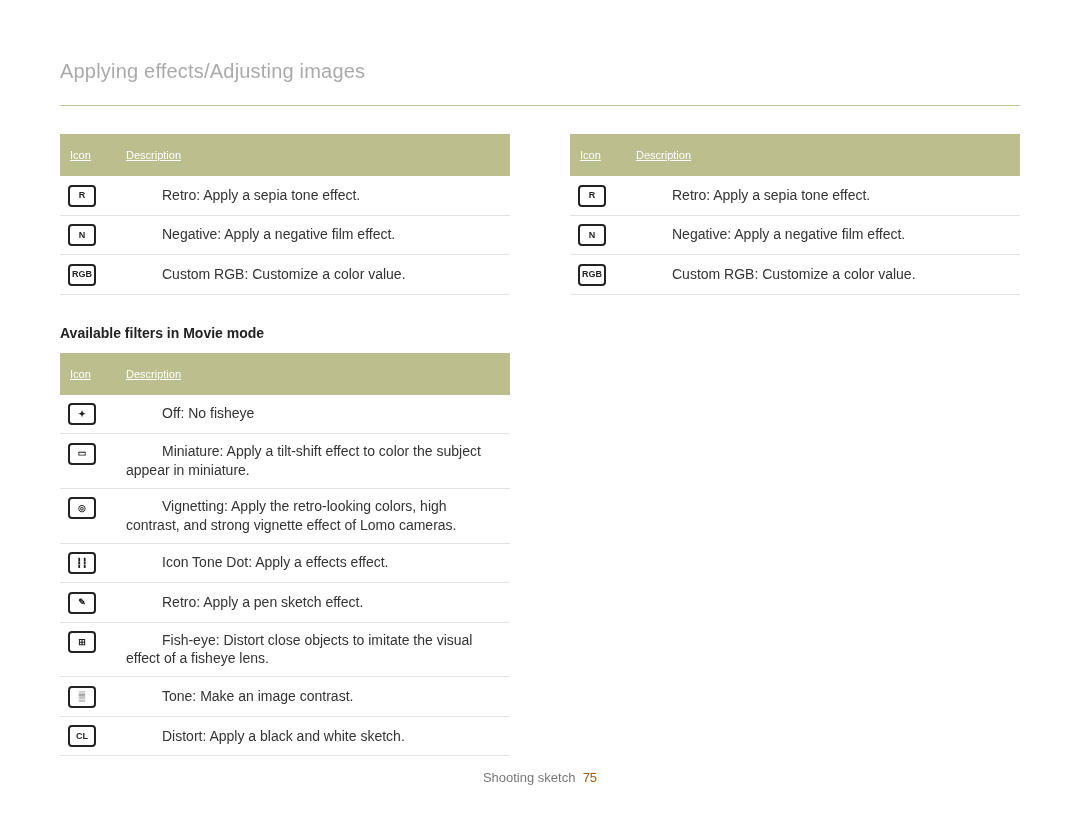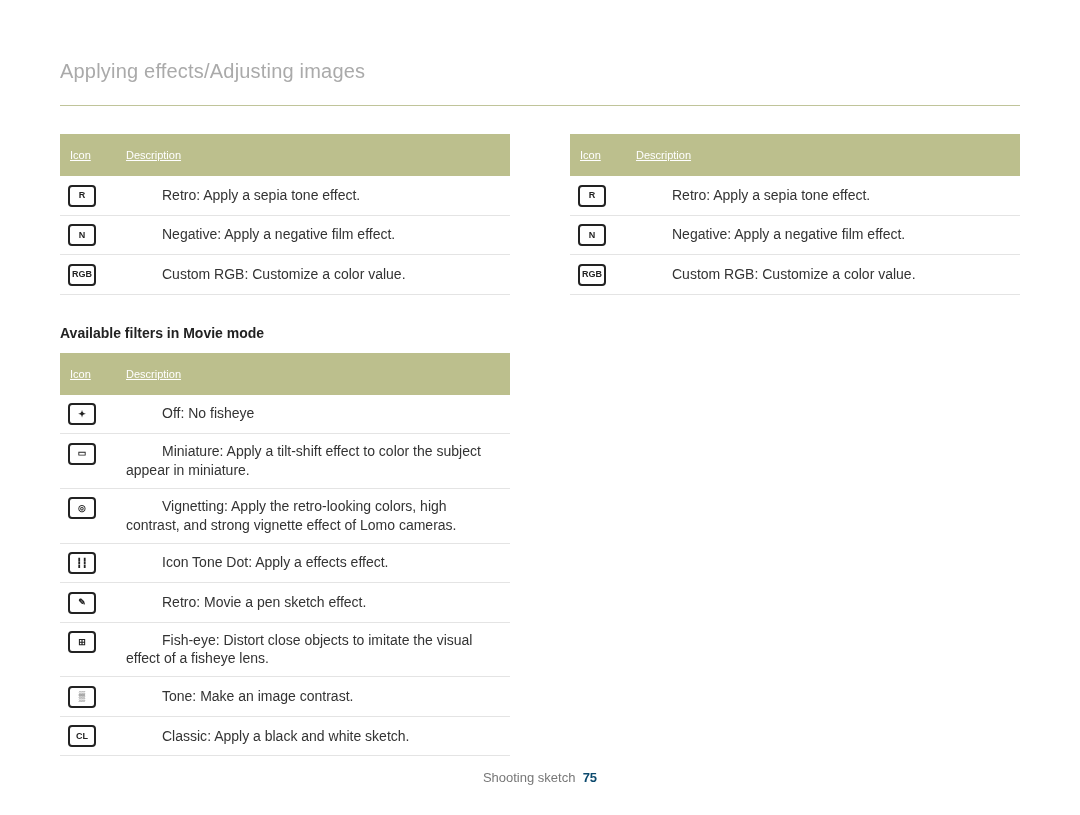--- a/index.html
+++ b/index.html
@@ -82,21 +82,21 @@
   }
   .footer {
     position: absolute;
     bottom: 30px;
     left: 0;
     width: 1080px;
     text-align: center;
     font-size: 13px;
     color: #777;
   }
-  .footer .pn { color: #0c4a6e; font-weight: 700; }
+  .footer .pn { color: #a16207; font-weight: 400; }
 </style>
 </head>
 <body>
 
 <div class="page-title">Applying effects/Adjusting images</div>
 
 <div class="columns">
 
   <div class="col">
 
@@ -144,33 +144,33 @@
         <tr>
           <td class="icon-cell"><span class="icon-box">◎</span></td>
           <td><span class="term">Vignetting</span><span>: Apply the retro-looking colors, high contrast, and strong vignette effect of Lomo cameras.</span></td>
         </tr>
         <tr>
           <td class="icon-cell"><span class="icon-box">┇┇</span></td>
           <td><span class="term">Icon Tone Dot</span><span>: Apply a effects effect.</span></td>
         </tr>
         <tr>
           <td class="icon-cell"><span class="icon-box">✎</span></td>
-          <td><span class="term">Retro</span><span>: Movie a pen sketch effect.</span></td>
+          <td><span class="term">Retro</span><span>: Apply a pen sketch effect.</span></td>
         </tr>
         <tr>
           <td class="icon-cell"><span class="icon-box">⊞</span></td>
           <td><span class="term">Fish-eye</span><span>: Distort close objects to imitate the visual effect of a fisheye lens.</span></td>
         </tr>
         <tr>
           <td class="icon-cell"><span class="icon-box">▒</span></td>
           <td><span class="term">Tone</span><span>: Make an image contrast.</span></td>
         </tr>
         <tr>
           <td class="icon-cell"><span class="icon-box">CL</span></td>
-          <td><span class="term">Classic</span><span>: Apply a black and white sketch.</span></td>
+          <td><span class="term">Distort</span><span>: Apply a black and white sketch.</span></td>
         </tr>
       </tbody>
     </table>
 
   </div>
 
   <div class="col">
 
     <table>
       <thead>

